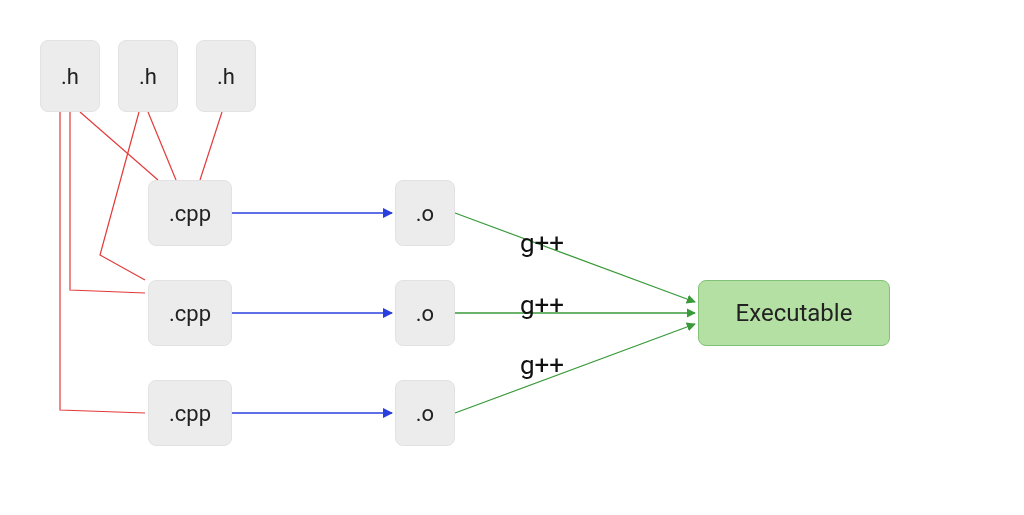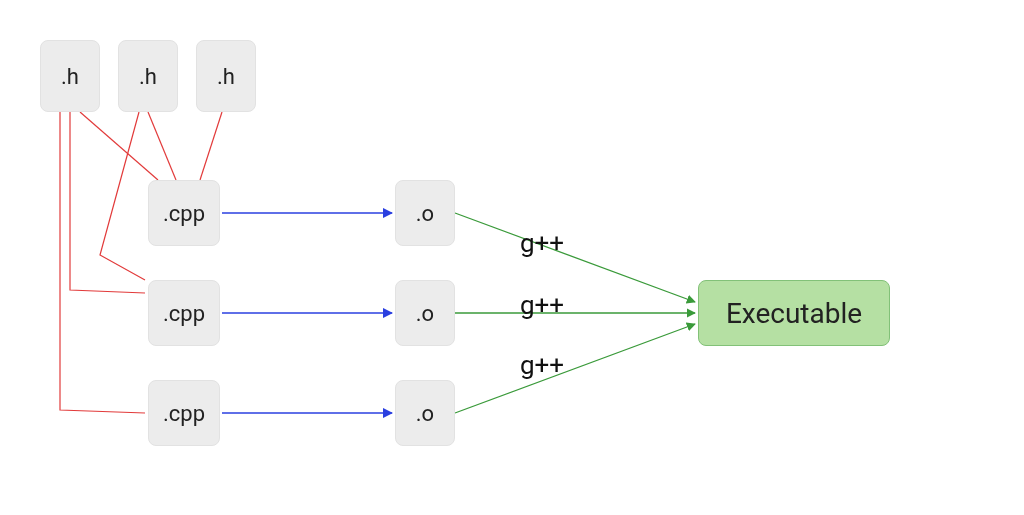--- a/index.html
+++ b/index.html
@@ -26,39 +26,39 @@
     color: #222;
   }
   .node-header {
     width: 60px;
     height: 72px;
     background: #ececec;
     border: 1px solid #e2e2e2;
     font-size: 22px;
   }
   .node-cpp {
-    width: 72px;
+    width: 84px;
     height: 66px;
     background: #ececec;
     border: 1px solid #e2e2e2;
     font-size: 22px;
   }
   .node-obj {
     width: 60px;
     height: 66px;
     background: #ececec;
     border: 1px solid #e2e2e2;
     font-size: 22px;
   }
   .node-exe {
     width: 192px;
     height: 66px;
     background: #b5e0a3;
     border: 1.5px solid #82c178;
-    font-size: 28px;
+    font-size: 24px;
   }
   .edge-label {
     position: absolute;
     font-size: 26px;
     color: #111;
   }
   svg.edges {
     position: absolute;
     left: 0;
     top: 0;

